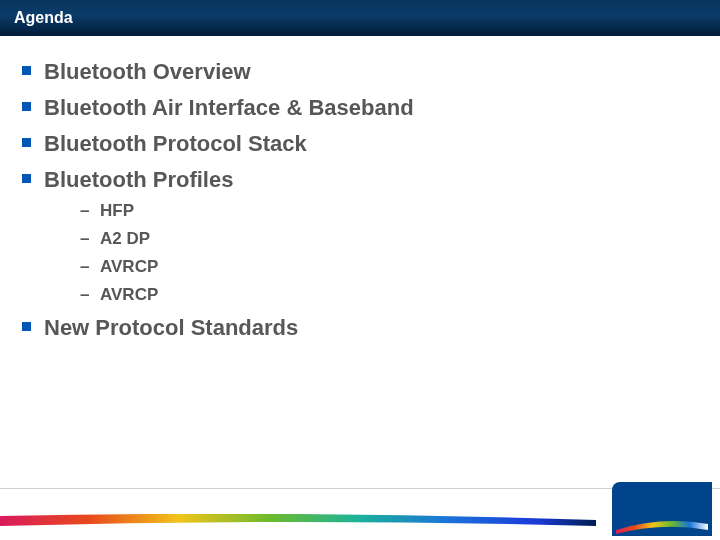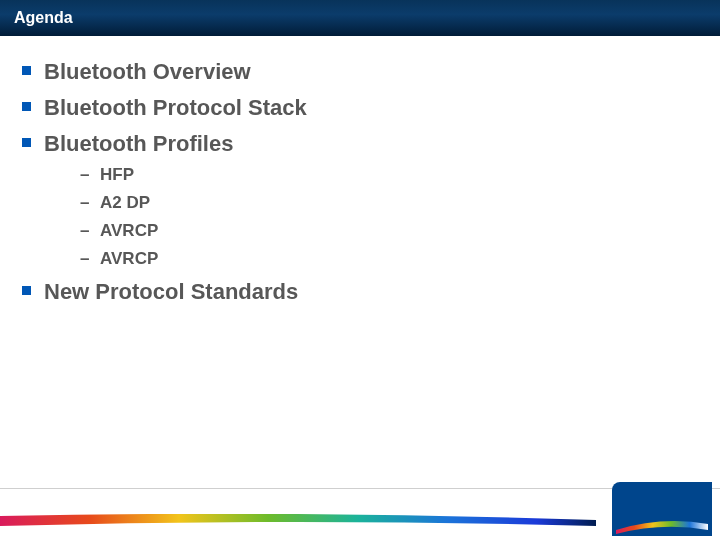--- a/index.html
+++ b/index.html
@@ -151,20 +151,21 @@
   </div>
 
   <div class="content">
     <ul class="main-list">
       <li>
         <span class="bullet-square"></span>
         <span>Bluetooth Overview</span>
       </li>
       <li>
         <span class="bullet-square"></span>
+        <span>Bluetooth Air Interface &amp; Baseband</span>
       </li>
       <li>
         <span class="bullet-square"></span>
         <span>Bluetooth Protocol Stack</span>
       </li>
       <li>
         <span class="bullet-square"></span>
         <span>Bluetooth Profiles</span>
         <ul class="sub-list">
           <li>

